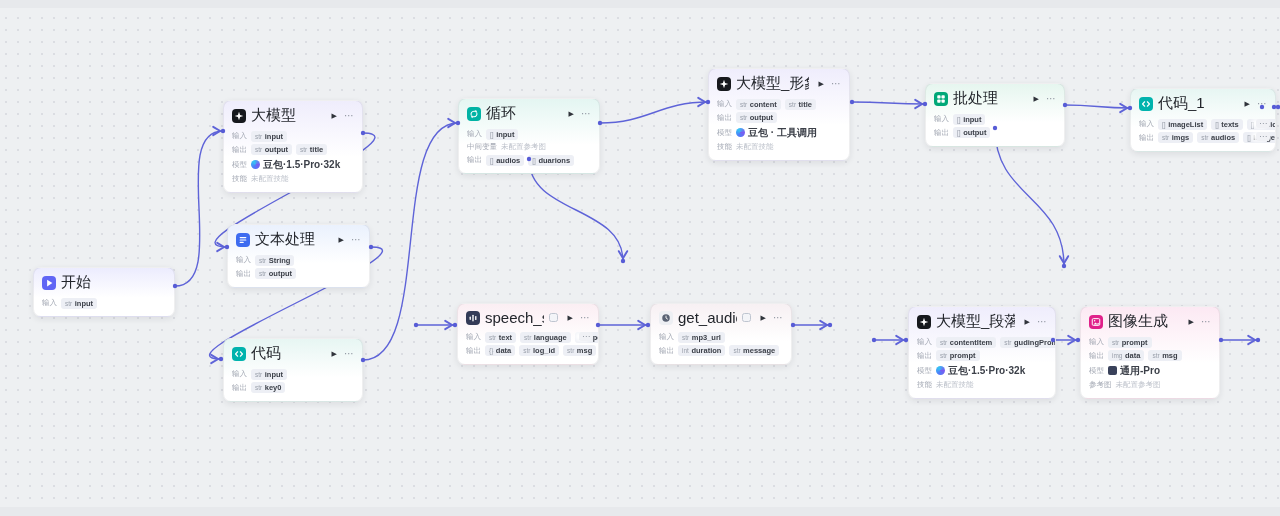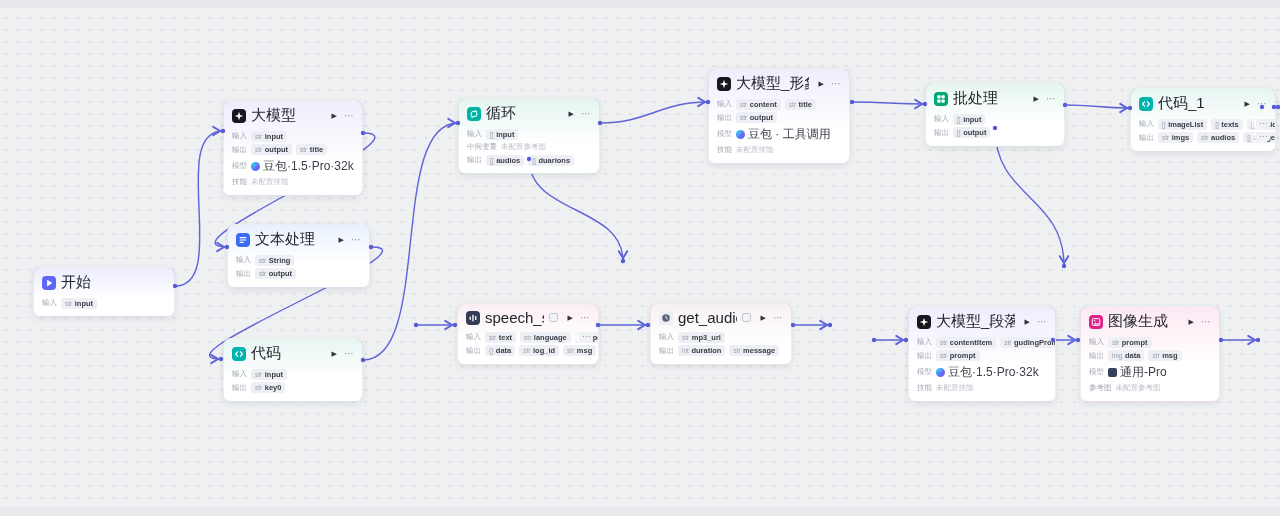--- a/index.html
+++ b/index.html
@@ -34,21 +34,21 @@
     white-space:nowrap;overflow:hidden;min-height:10px;}
   .row-label{font-size:7.5px;color:#a4a9b4;flex-shrink:0;}
   .chip{display:inline-flex;align-items:center;gap:2.5px;background:#edeff5;border-radius:3px;
     padding:1px 4px;flex-shrink:0;}
   .chip-tag{font-size:6.5px;color:#9aa0ab;}
   .chip-name{font-size:7.5px;font-weight:700;color:#3c4049;}
   .chip-more{position:absolute;right:5px;top:0;background:#f0f1f5;border-radius:3px;
     padding:0 3px;font-size:8px;color:#8a909b;cursor:pointer;box-shadow:-4px 0 4px #fff;}
   .muted{font-size:7.5px;color:#bcc1ca;}
   .model{display:inline-flex;align-items:center;gap:3px;}
-  .model-name{font-size:12px;font-weight:400;color:#3c4049;}
+  .model-name{font-size:10px;font-weight:700;color:#3c4049;}
   .logo{width:9px;height:9px;display:inline-block;}
   .logo.doubao{border-radius:50%;background:conic-gradient(from 210deg,#4f7df9,#35c3f3,#7a5cf0,#4f7df9);}
   .logo.tongyong{border-radius:2px;background:#39415a;}
   svg.layer{position:absolute;left:0;top:0;pointer-events:none;}
   #edges{z-index:2;}
   #ports{z-index:4;}
   #edges path{fill:none;stroke:#5e63d8;stroke-width:1.4;stroke-linecap:round;}
   #ports circle{fill:#575cd6;}
 </style>
 </head>

